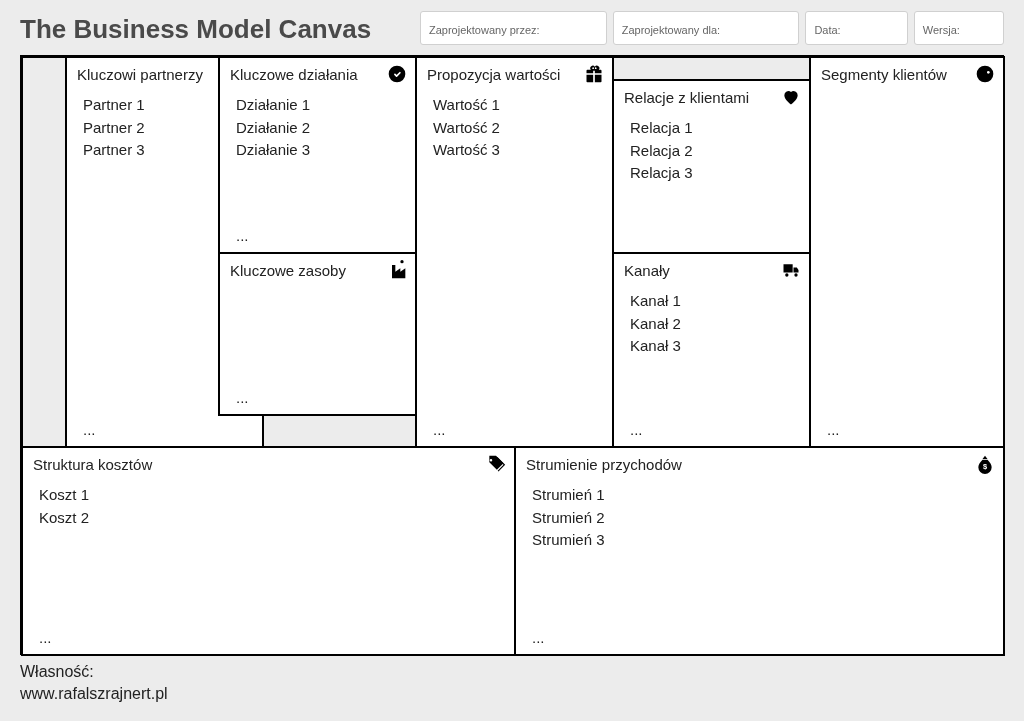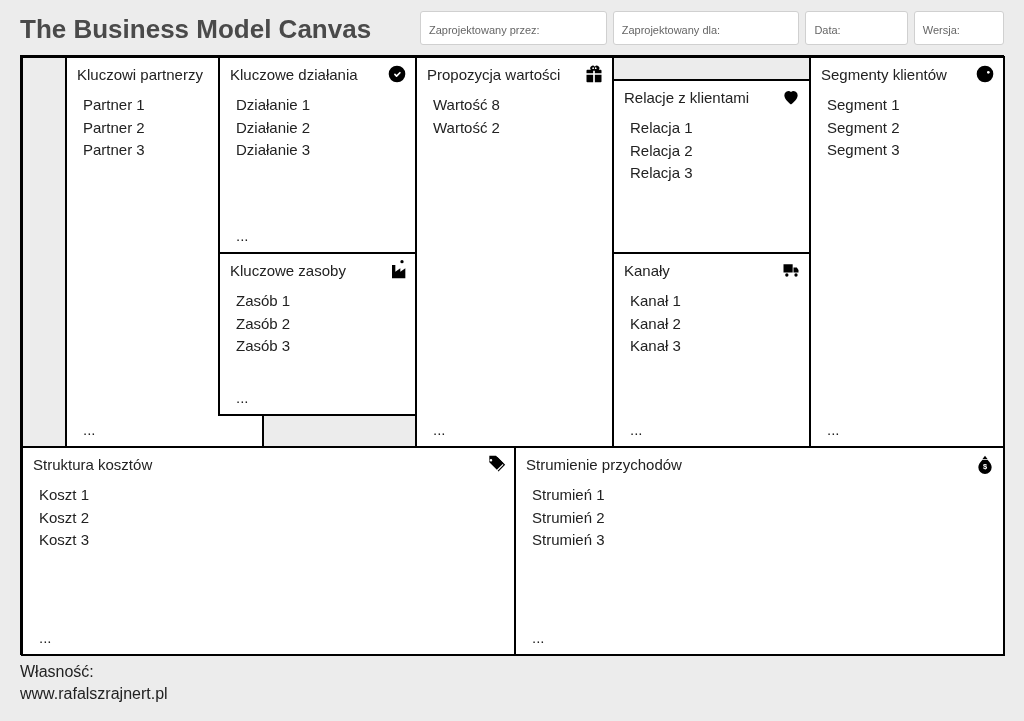--- a/index.html
+++ b/index.html
@@ -182,40 +182,36 @@
 
     <div class="cell c-resources">
       <div class="cell-head">
         <span>Kluczowe zasoby</span>
         <span class="icon">
           <svg viewBox="0 0 24 24">
               <path fill="#000" d="M2 22h20V10l-6 4V10l-6 4V6H6v16H2zM18 4a2 2 0 1 0 0-4 2 2 0 0 0 0 4z"></path>
             </svg>
         </span>
       </div>
-      <div class="cell-body">
-        <div>Zasób 1</div>
-        <div>Zasób 2</div>
-        <div>Zasób 3</div>
-      </div>
       <div class="ellips">...</div>
     </div>
 
     <div class="cell c-value">
       <div class="cell-head">
         <span>Propozycja wartości</span>
         <span class="icon">
           <svg viewBox="0 0 24 24">
               <path fill="#000" d="M20 7h-2.2A3 3 0 0 0 13 3.2 3 3 0 0 0 8.2 7H4a1 1 0 0 0-1 1v3h8V8h2v3h8V8a1 1 0 0 0-1-1zM10 5a1 1 0 1 1 1 1h-1zm4 1a1 1 0 1 1 1-1v1zM3 13v8a1 1 0 0 0 1 1h7v-9H3zm10 9h7a1 1 0 0 0 1-1v-8h-8z"></path>
             </svg>
         </span>
       </div>
       <div class="cell-body">
-        <div>Wartość 8</div>
+        <div>Wartość 1</div>
         <div>Wartość 2</div>
+        <div>Wartość 3</div>
       </div>
       <div class="ellips">...</div>
     </div>
 
     <div class="cell c-relations">
       <div class="cell-head">
         <span>Relacje z klientami</span>
         <span class="icon">
           <svg viewBox="0 0 24 24">
               <path fill="#000" d="M12 21s-8-5.3-8-11a5 5 0 0 1 8-4 5 5 0 0 1 8 4c0 5.7-8 11-8 11z"></path>
@@ -250,42 +246,36 @@
     <div class="cell c-segments">
       <div class="cell-head">
         <span>Segmenty klientów</span>
         <span class="icon">
           <svg viewBox="0 0 24 24">
               <circle cx="12" cy="12" r="10" fill="#000"></circle>
               <circle cx="16" cy="10" r="1.6" fill="#fff"></circle>
             </svg>
         </span>
       </div>
-      <div class="cell-body">
-        <div>Segment 1</div>
-        <div>Segment 2</div>
-        <div>Segment 3</div>
-      </div>
       <div class="ellips">...</div>
     </div>
 
     <div class="cell c-costs">
       <div class="cell-head">
         <span>Struktura kosztów</span>
         <span class="icon">
           <svg viewBox="0 0 24 24">
               <path fill="#000" d="M21 11l-9-9H4v8l9 9zM6 6a1.5 1.5 0 1 1 0 3 1.5 1.5 0 0 1 0-3z"></path>
               <path fill="#000" d="M23 13l-9-9h-2l9 9-7 7 1 1z"></path>
             </svg>
         </span>
       </div>
       <div class="cell-body">
         <div>Koszt 1</div>
         <div>Koszt 2</div>
-        <div>Koszt 3</div>
       </div>
       <div class="ellips">...</div>
     </div>
 
     <div class="cell c-revenue">
       <div class="cell-head">
         <span>Strumienie przychodów</span>
         <span class="icon">
           <svg viewBox="0 0 24 24">
               <path fill="#000" d="M12 2l3 4H9zM9 7h6c3 3 5 6 5 9a7 7 0 0 1-16 0c0-3 2-6 5-9z"></path>

